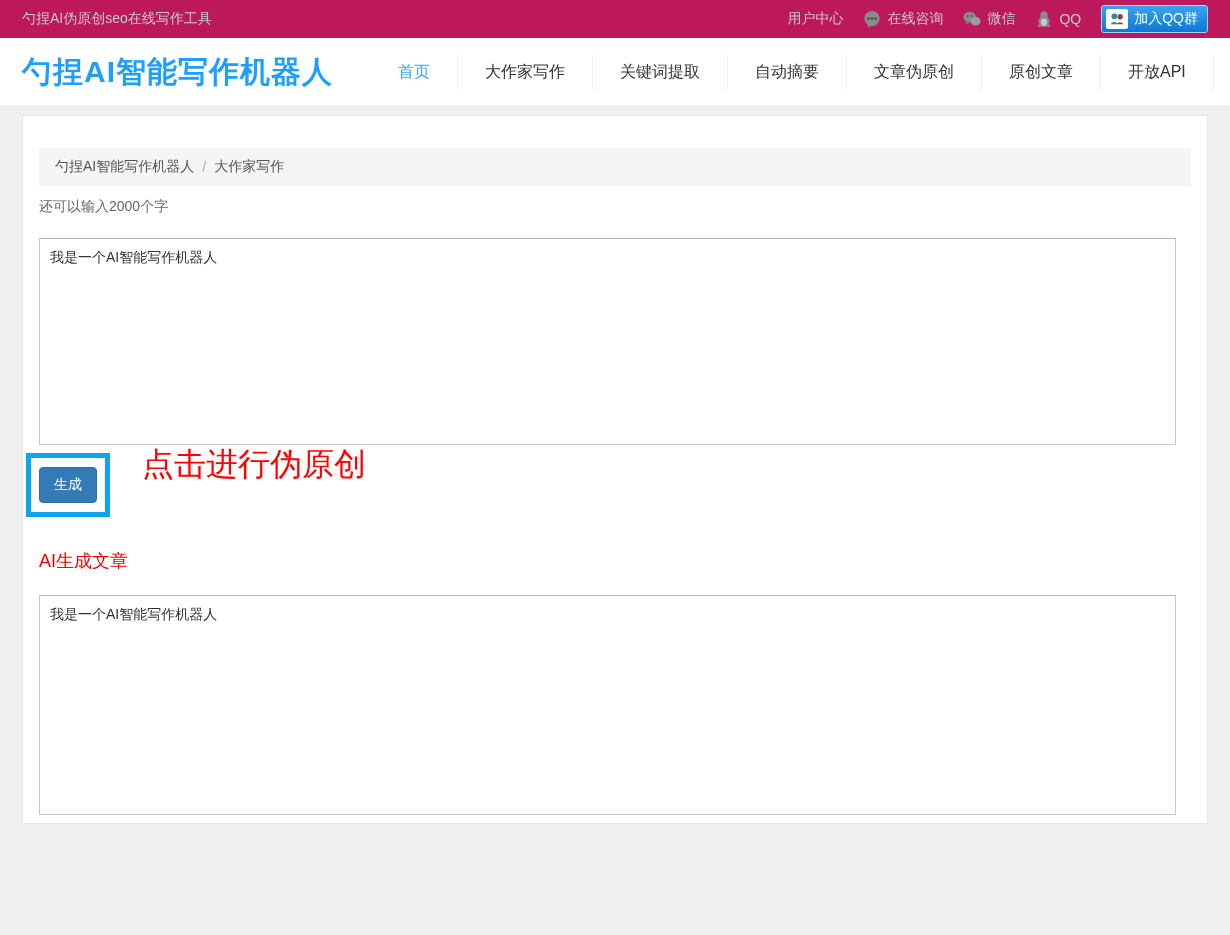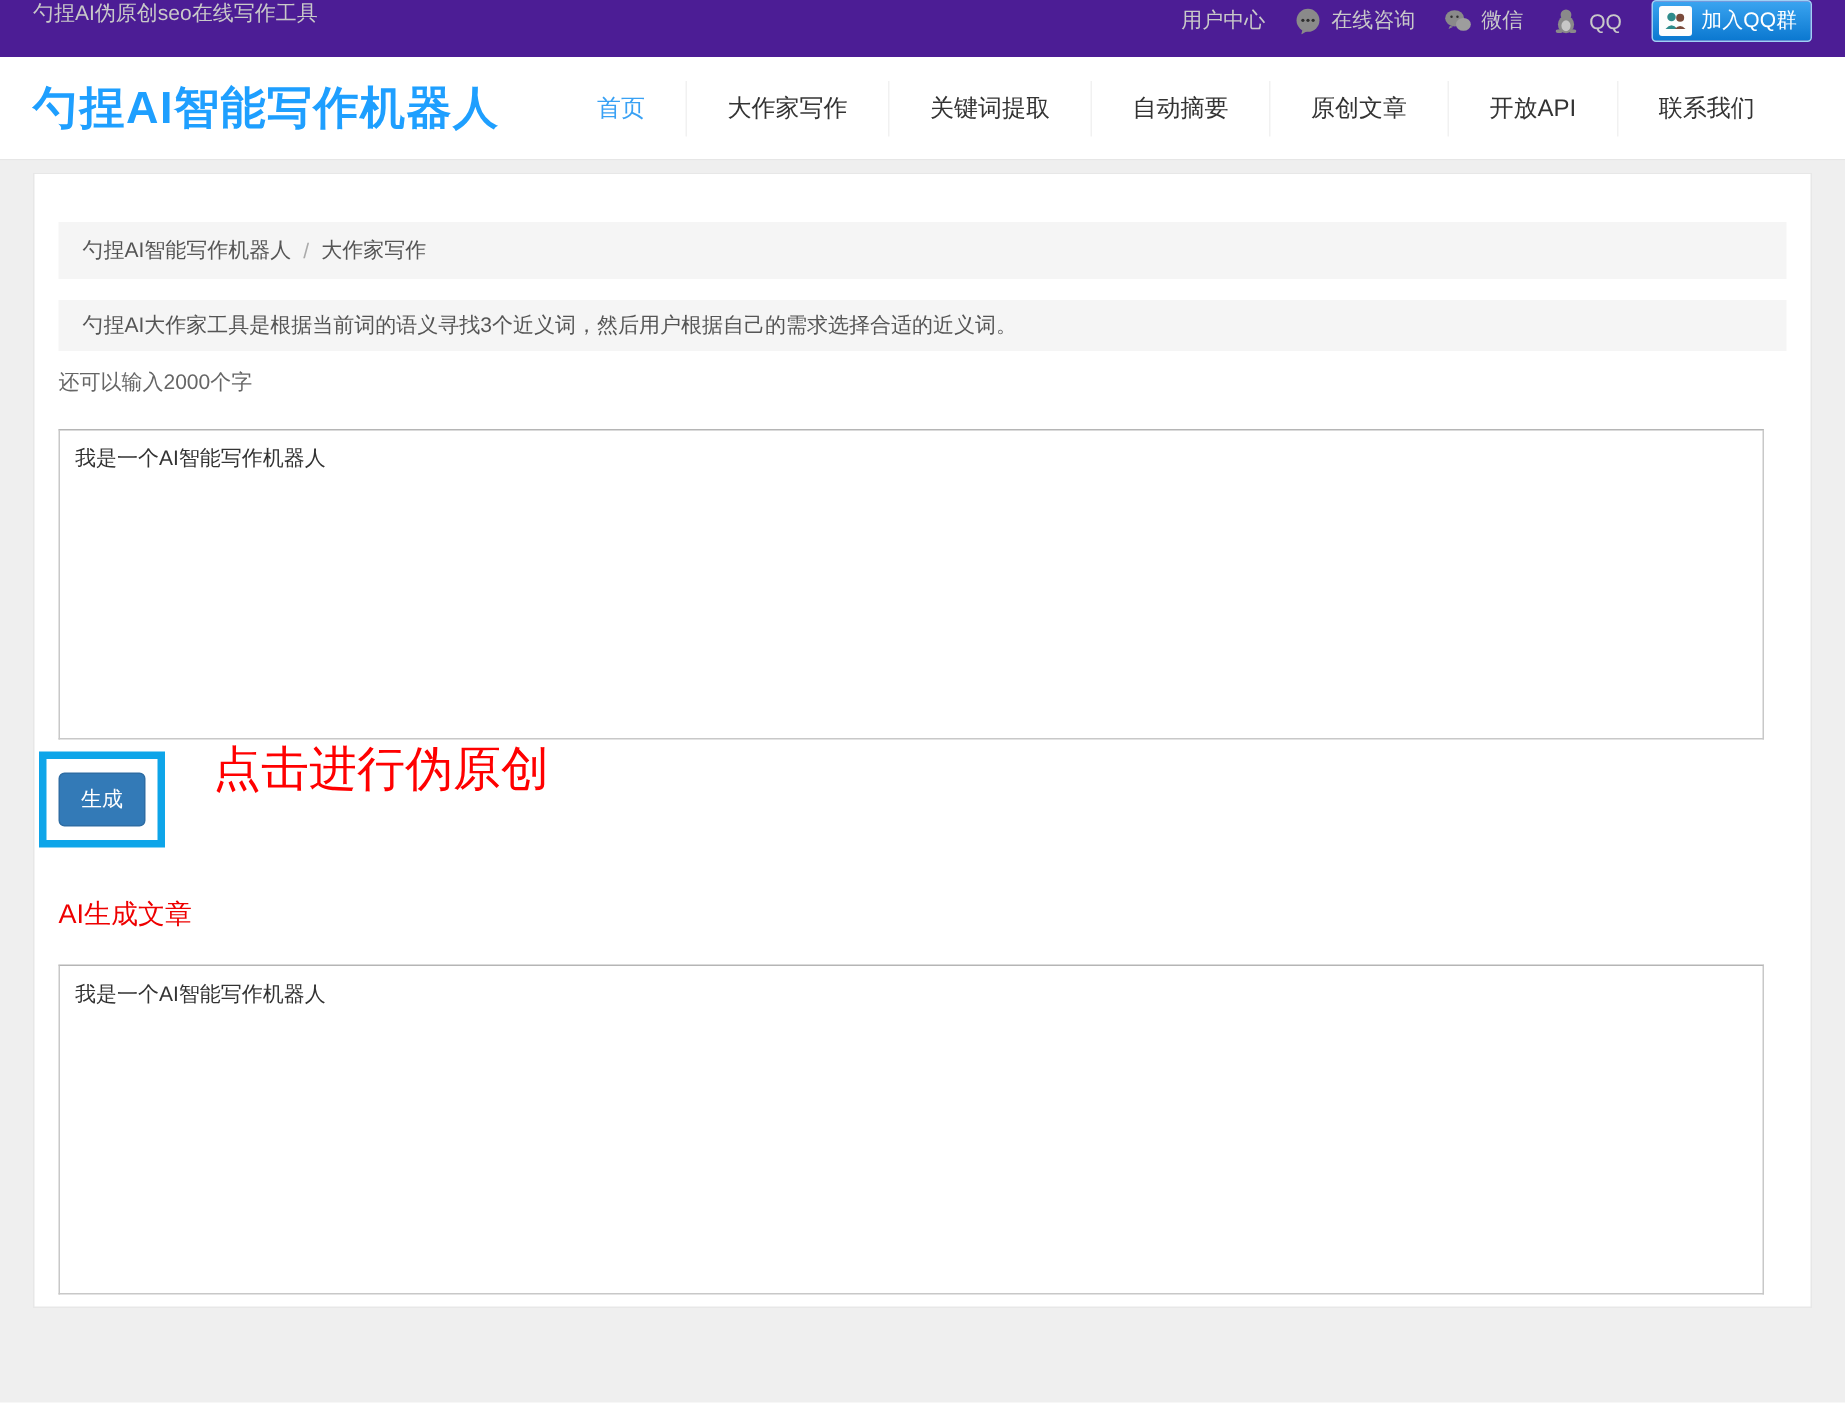--- a/index.html
+++ b/index.html
@@ -5,21 +5,21 @@
   * { margin:0; padding:0; box-sizing:border-box; }
   html,body { width:1230px; }
   body {
     font-family:"Liberation Sans","DejaVu Sans",sans-serif;
     background:#efefef;
     color:#333;
   }
 
   
   .topbar {
-    height:38px; background:#4c1d95; display:flex; align-items:flex-start;
+    height:38px; background:#be185d; display:flex; align-items:center;
     padding:0 22px; font-size:14px; color:#c9c9c9;
   }
   .topbar-right { margin-left:auto; display:flex; align-items:center; gap:20px; }
   .topbar-link { display:flex; align-items:center; gap:6px; color:#c9c9c9; cursor:pointer; }
   .ticon { width:18px; height:18px; display:inline-block; }
   .qq-group-btn {
     display:flex; align-items:center; gap:6px;
     background:linear-gradient(#3aa4f0,#0b78d0);
     border:1px solid #9fd0f5; border-radius:3px;
     color:#fff; padding:3px 9px 3px 4px; font-size:14px; cursor:pointer;
@@ -154,39 +154,37 @@
   </div>
 </div>
 
 <div class="header">
   <span class="logo">勺捏AI智能写作机器人</span>
   <ul class="nav">
     <li class="active">首页</li>
     <li>大作家写作</li>
     <li>关键词提取</li>
     <li>自动摘要</li>
+    <li>文章伪原创</li>
     <li>原创文章</li>
     <li>开放API</li>
     <li>联系我们</li>
   </ul>
 
 </div>
 
 <div class="main">
   <div class="panel">
 
     <div class="strip breadcrumb">
       <span class="root">勺捏AI智能写作机器人</span>
       <span class="sep">/</span>
       <span>大作家写作</span>
     </div>
 
-    <div class="strip infobar">
-      <span>勺捏AI大作家工具是根据当前词的语义寻找3个近义词，然后用户根据自己的需求选择合适的近义词。</span>
-    </div>
 
     <div class="char-counter">还可以输入2000个字</div>
 
     <div class="ta-wrap">
       <textarea class="ta-input" style="">我是一个AI智能写作机器人</textarea>
     </div>
 
     <div class="generate-row">
       <span class="annotation-box">
         <button class="generate-btn">生成</button>

